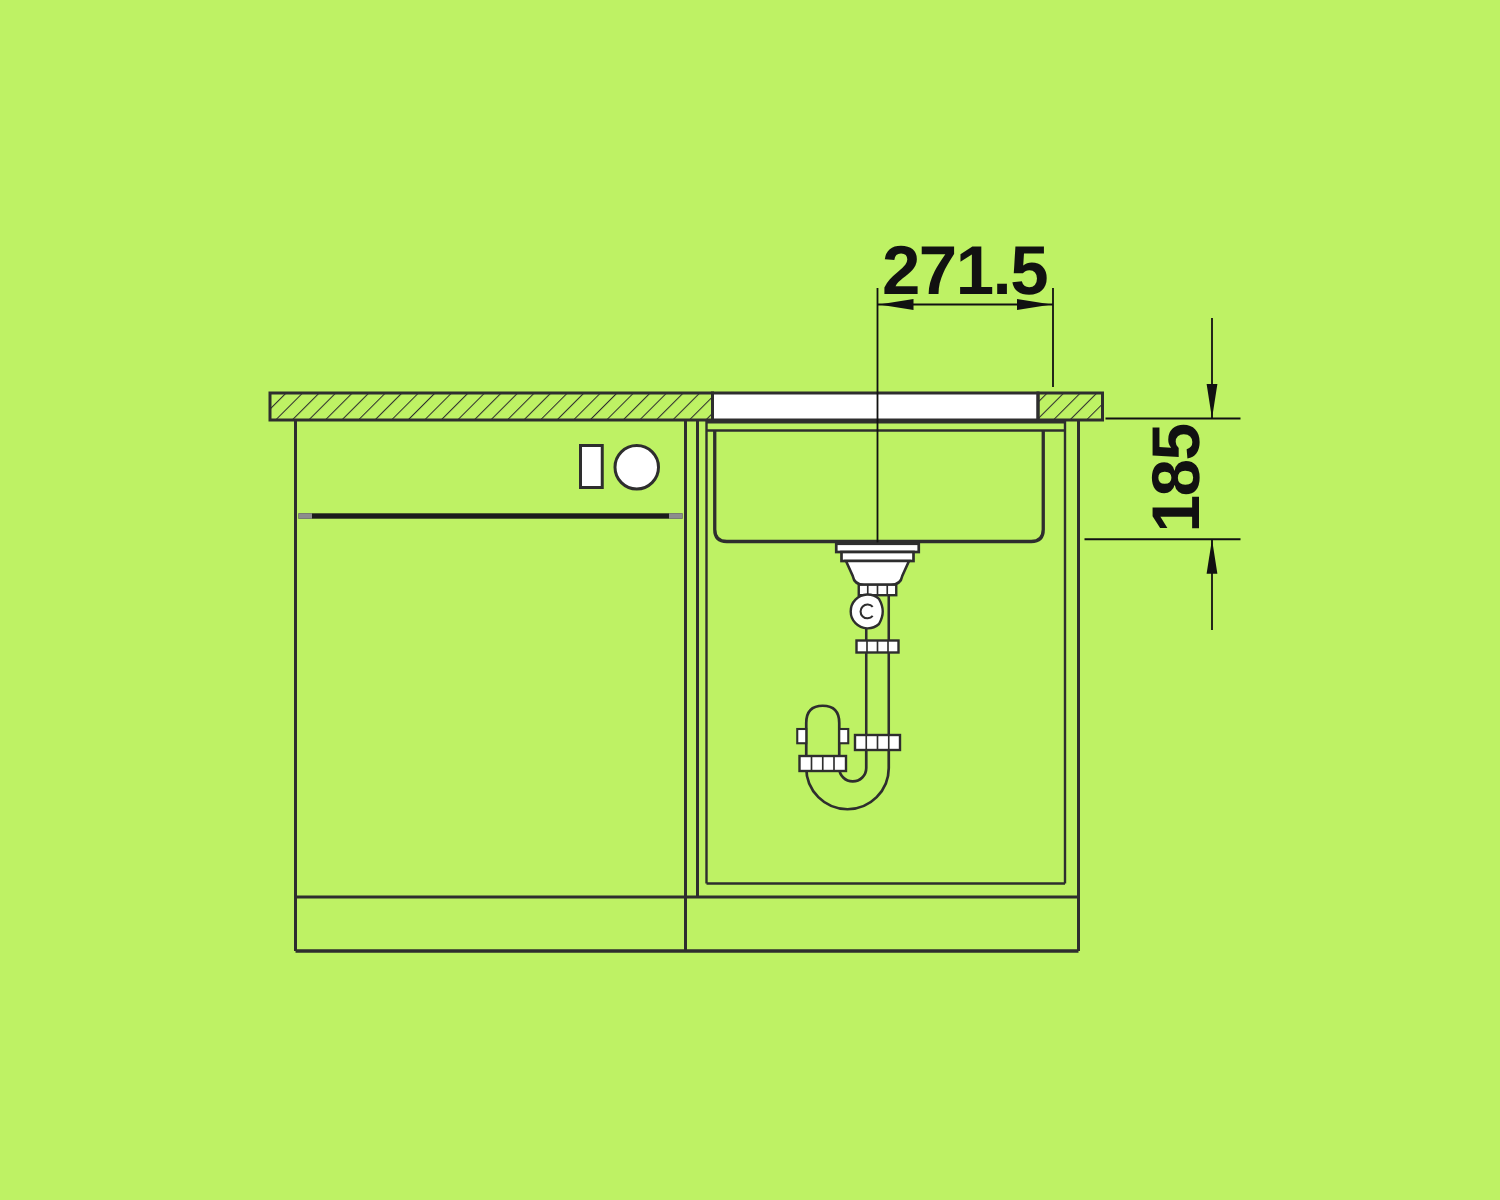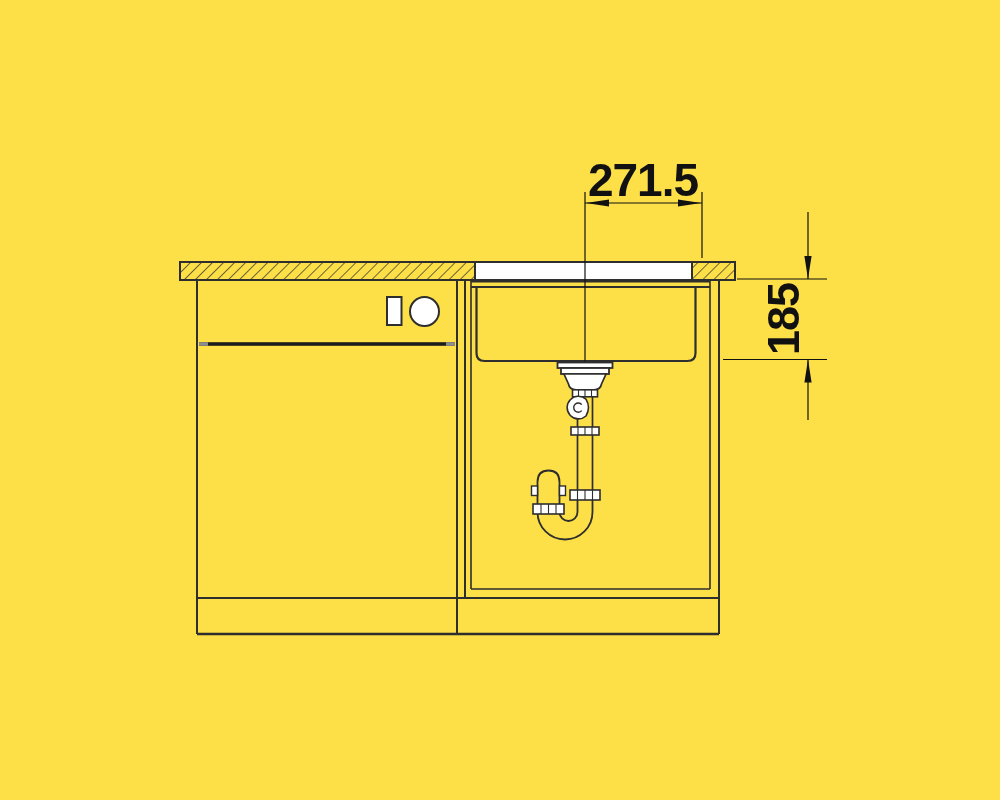--- a/index.html
+++ b/index.html
@@ -5,21 +5,21 @@
   html, body {
     margin: 0;
     padding: 0;
     background: #ffffff;
     font-family: "Liberation Sans", sans-serif;
   }
   .canvas {
     position: relative;
     width: 1000px;
     height: 800px;
-    background: #fde047;
+    background: #bef264;
     overflow: hidden;
   }
   svg { display: block; }
   .dim-text {
     font-family: "Liberation Sans", "DejaVu Sans", sans-serif;
     font-weight: bold;
     font-size: 46px;
     letter-spacing: -1px;
   }
   .dim-text-v {

